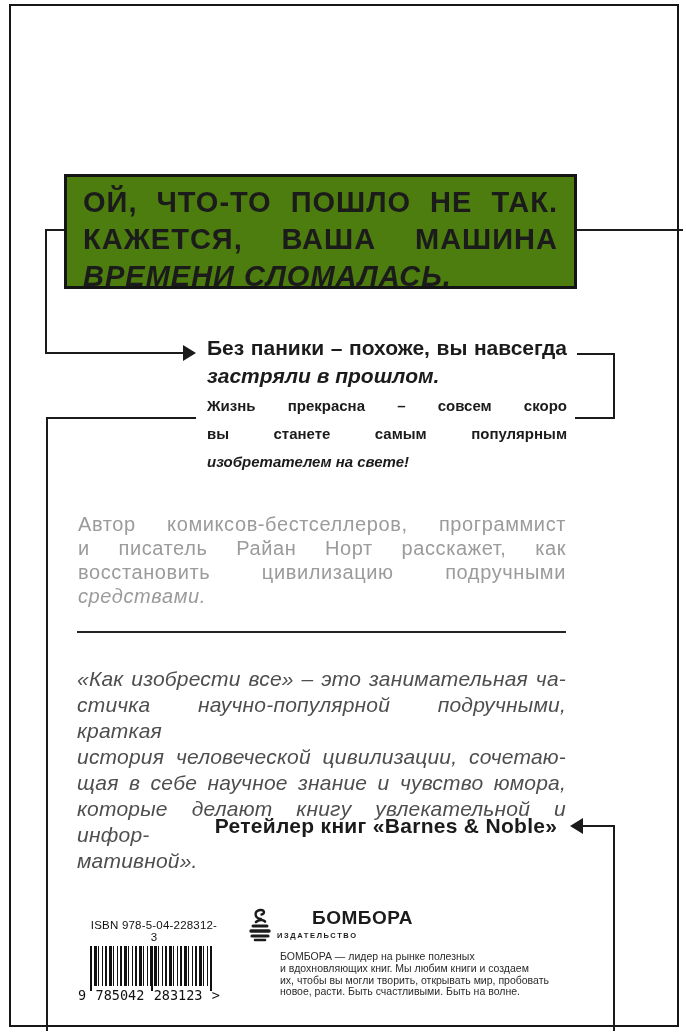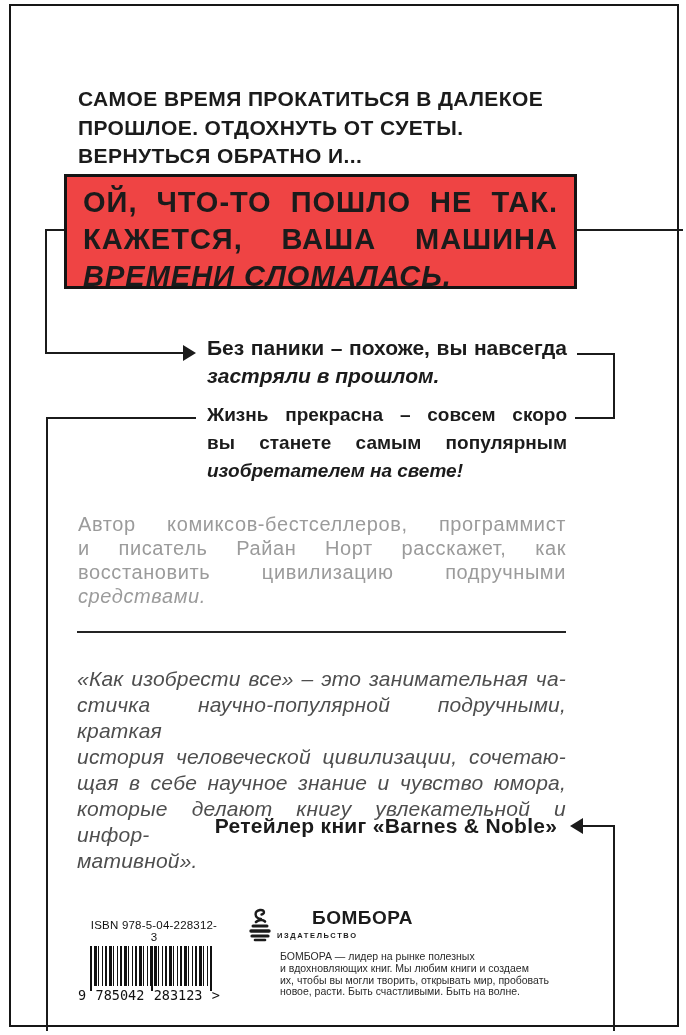--- a/index.html
+++ b/index.html
@@ -22,27 +22,27 @@
   .lines.just .tline{text-align:justify; text-align-last:justify;}
   .lines.just .tline:last-child{text-align:center; text-align-last:left;font-style:italic;}
 
   .teaser{
     left:78px; top:85px;
     font-weight:700; font-size:21px; line-height:28.5px; letter-spacing:0.4px;
     white-space:nowrap;
   }
   .alert-box{
     left:64px; top:174px; width:513px; height:115px;
-    border:3px solid #141414; box-sizing:border-box; background:#ef4444;
+    border:3px solid #141414; box-sizing:border-box; background:#4d7c0f;
     padding:7px 16px 0 16px; z-index:5;
     font-weight:700; font-size:29px; line-height:37px; letter-spacing:1px;
   }
   .panic{left:207px; top:334px; width:360px; font-weight:700;}
   .panic .para1{font-size:21px; line-height:27.5px;}
-  .panic .para2{margin-top:12px; font-size:19px; line-height:28px;}
+  .panic .para2{margin-top:3px; font-size:15px; line-height:28px;}
   .author{
     left:78px; top:512px; width:488px;
     font-size:20px; line-height:24px; letter-spacing:0.6px;
     color:#9b9b9b;
   }
   .divider{left:77px; top:631px; width:489px; height:2px; background:#242424;}
   .quote{
     left:77px; top:666px; width:489px;
     font-style:italic; font-size:21px; line-height:26px; letter-spacing:0.2px;
     color:#4e4e4e;
@@ -77,25 +77,20 @@
   .blurb{left:240px; top:951px; font-size:10.5px; line-height:11.8px; font-weight:500; color:#2a2a2a;margin-left:40px;}
   .blurb .tline{white-space:nowrap;}
 </style>
 </head>
 <body>
 
 <div class="page">
 
   <div class="abs frame"></div>
 
-  <div class="abs teaser lines">
-      <div class="tline">САМОЕ ВРЕМЯ ПРОКАТИТЬСЯ В ДАЛЕКОЕ</div>
-      <div class="tline">ПРОШЛОЕ. ОТДОХНУТЬ ОТ СУЕТЫ.</div>
-      <div class="tline">ВЕРНУТЬСЯ ОБРАТНО И...</div>
-    </div>
 
   <div class="abs alert-box lines just">
       <div class="tline">ОЙ, ЧТО-ТО ПОШЛО НЕ ТАК.</div>
       <div class="tline">КАЖЕТСЯ, ВАША МАШИНА</div>
       <div class="tline">ВРЕМЕНИ СЛОМАЛАСЬ.</div>
     </div>
 
   <div class="abs cline" style="left:45px;top:229px;width:19px;"></div>
   <div class="abs cline" style="left:577px;top:229px;width:106px;"></div>
   <div class="abs cline v" style="left:45px;top:229px;height:125px;"></div>

